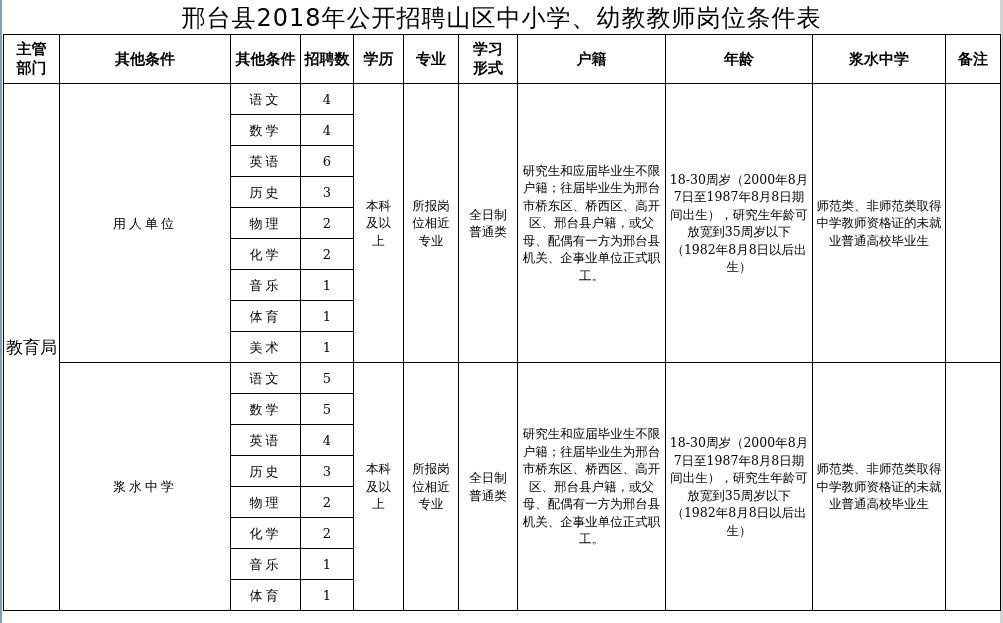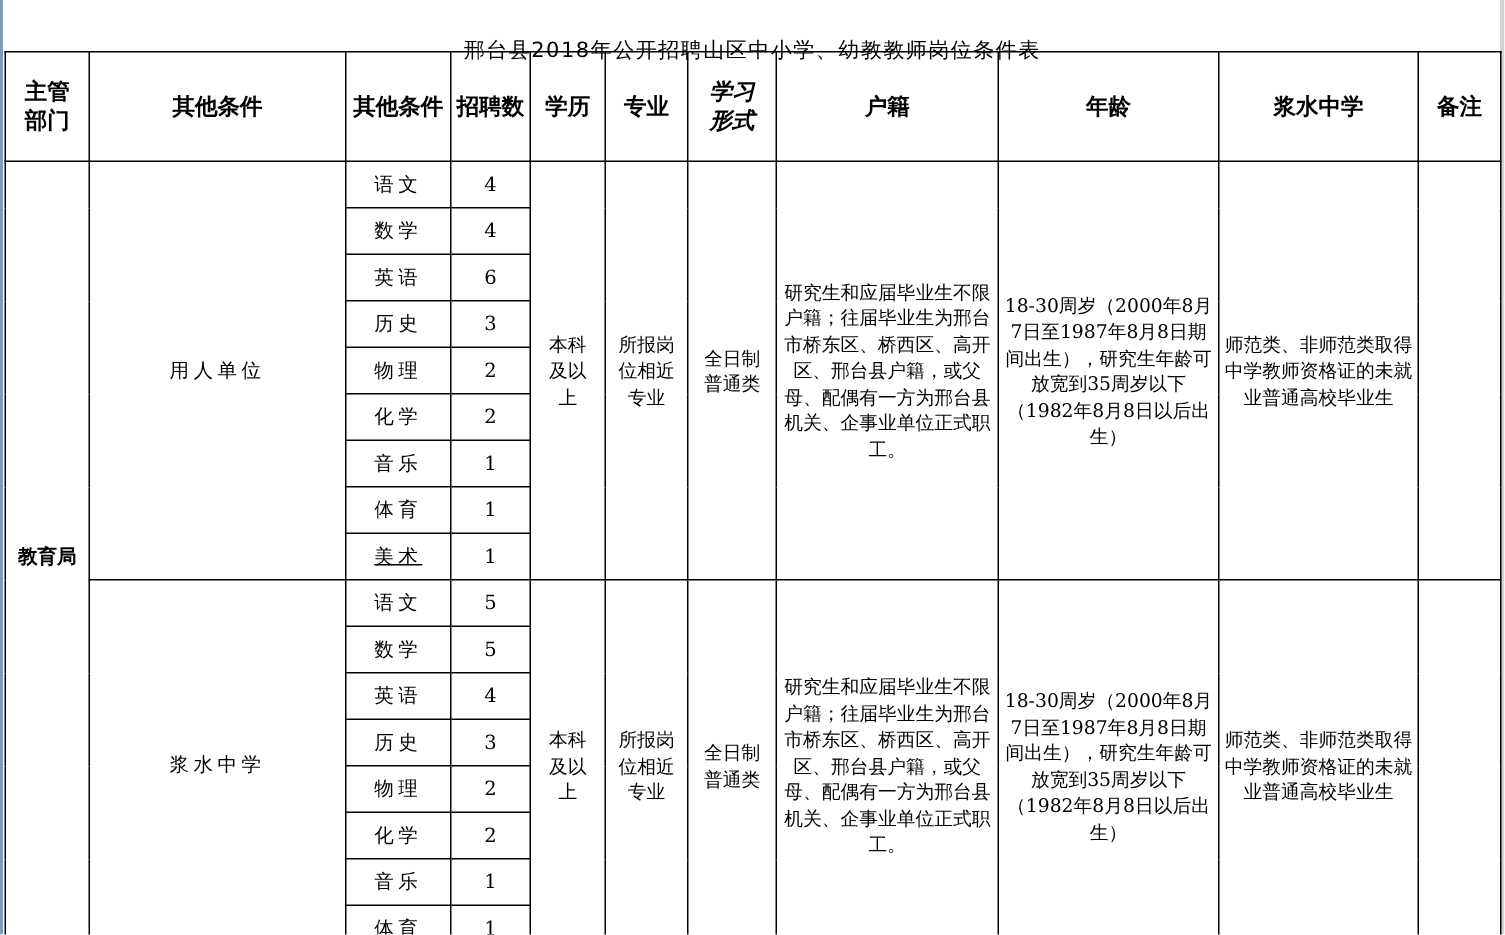--- a/index.html
+++ b/index.html
@@ -1,19 +1,19 @@
 <!DOCTYPE html>
 <html><head>
 <meta charset="utf-8">
 <style>
   html, body { margin:0; padding:0; background:#ffffff; }
   body { width:1003px; height:623px; overflow:hidden; position:relative; font-family:"DejaVu Sans", sans-serif; }
   .left-edge { position:absolute; left:0; top:0; width:2px; height:623px; background:#7f9db9; }
   .right-edge { position:absolute; right:0; top:0; width:3px; height:623px; background:#d4d4d4; }
-  .title { position:absolute; left:0; top:16px; width:1003px; height:34px; text-align:center; font-size:14px; line-height:36px; color:#000; letter-spacing:1px; }
+  .title { position:absolute; left:0; top:0; width:1003px; height:34px; text-align:center; font-size:24px; line-height:36px; color:#000; letter-spacing:1px; }
   table.grid { position:absolute; left:3px; top:34px; border-collapse:collapse; table-layout:fixed; }
   table.grid td, table.grid th { border:1.5px solid #000; padding:0; text-align:center; vertical-align:middle; color:#000; }
   th { font-weight:bold; font-size:15px; line-height:19px; height:48px; }
   td { font-family:"DejaVu Serif", serif; font-size:13px; height:30px; line-height:17px; }
   td.num { font-family:"DejaVu Serif", serif; font-size:13px; }
   td.para { font-size:12.5px; line-height:17.5px; padding:0 3px; }
 </style>
 </head>
 <body>
 
@@ -31,36 +31,36 @@
     <col style="width:50px">
     <col style="width:55px">
     <col style="width:59px">
     <col style="width:148px">
     <col style="width:147px">
     <col style="width:133px">
     <col style="width:55px">
   </colgroup>
   <thead>
     <tr>
-      <th style="padding:12px 8px;">主管部门</th>
+      <th style="padding:0 8px;">主管部门</th>
       <th>其他条件</th>
       <th>其他条件</th>
       <th>招聘数</th>
       <th>学历</th>
       <th>专业</th>
-      <th style="padding:0 12px;font-style:italic;">学习形式</th>
+      <th style="padding:0 12px;">学习形式</th>
       <th>户籍</th>
       <th>年龄</th>
       <th>浆水中学</th>
       <th>备注</th>
     </tr>
   </thead>
   <tbody id="tbody">
       <tr>
-        <td rowspan="17" style="font-size:13px;font-weight:bold;">教育局</td>
+        <td rowspan="17" style="font-size:17px;">教育局</td>
         <td rowspan="9" style="letter-spacing:3px;">用人单位</td>
         <td style="letter-spacing:3px;">语文</td>
         <td class="num">4</td>
         <td class="para" rowspan="9" style="padding:0 8px;">本科及以上</td>
         <td class="para" rowspan="9" style="padding:0 5px;">所报岗位相近专业</td>
         <td class="para" rowspan="9" style="padding:0 5px;">全日制普通类</td>
         <td class="para" rowspan="9" style="padding:0 3px;">研究生和应届毕业生不限户籍；往届毕业生为邢台市桥东区、桥西区、高开区、邢台县户籍，或父母、配偶有一方为邢台县机关、企事业单位正式职工。</td>
         <td class="para" rowspan="9" style="padding:0 2px;">18-30周岁（2000年8月7日至1987年8月8日期间出生），研究生年龄可放宽到35周岁以下（1982年8月8日以后出生）</td>
         <td class="para" rowspan="9" style="padding:0 2px;">师范类、非师范类取得中学教师资格证的未就业普通高校毕业生</td>
         <td rowspan="9"></td>
@@ -87,21 +87,21 @@
       </tr>
       <tr>
         <td style="letter-spacing:3px;">音乐</td>
         <td class="num">1</td>
       </tr>
       <tr>
         <td style="letter-spacing:3px;">体育</td>
         <td class="num">1</td>
       </tr>
       <tr>
-        <td style="letter-spacing:3px;text-decoration:underline;">美术</td>
+        <td style="letter-spacing:3px;">美术</td>
         <td class="num">1</td>
       </tr>
       <tr>
         <td rowspan="8" style="letter-spacing:3px;">浆水中学</td>
         <td style="letter-spacing:3px;">语文</td>
         <td class="num">5</td>
         <td class="para" rowspan="8" style="padding:0 8px;">本科及以上</td>
         <td class="para" rowspan="8" style="padding:0 5px;">所报岗位相近专业</td>
         <td class="para" rowspan="8" style="padding:0 5px;">全日制普通类</td>
         <td class="para" rowspan="8" style="padding:0 3px;">研究生和应届毕业生不限户籍；往届毕业生为邢台市桥东区、桥西区、高开区、邢台县户籍，或父母、配偶有一方为邢台县机关、企事业单位正式职工。</td>

